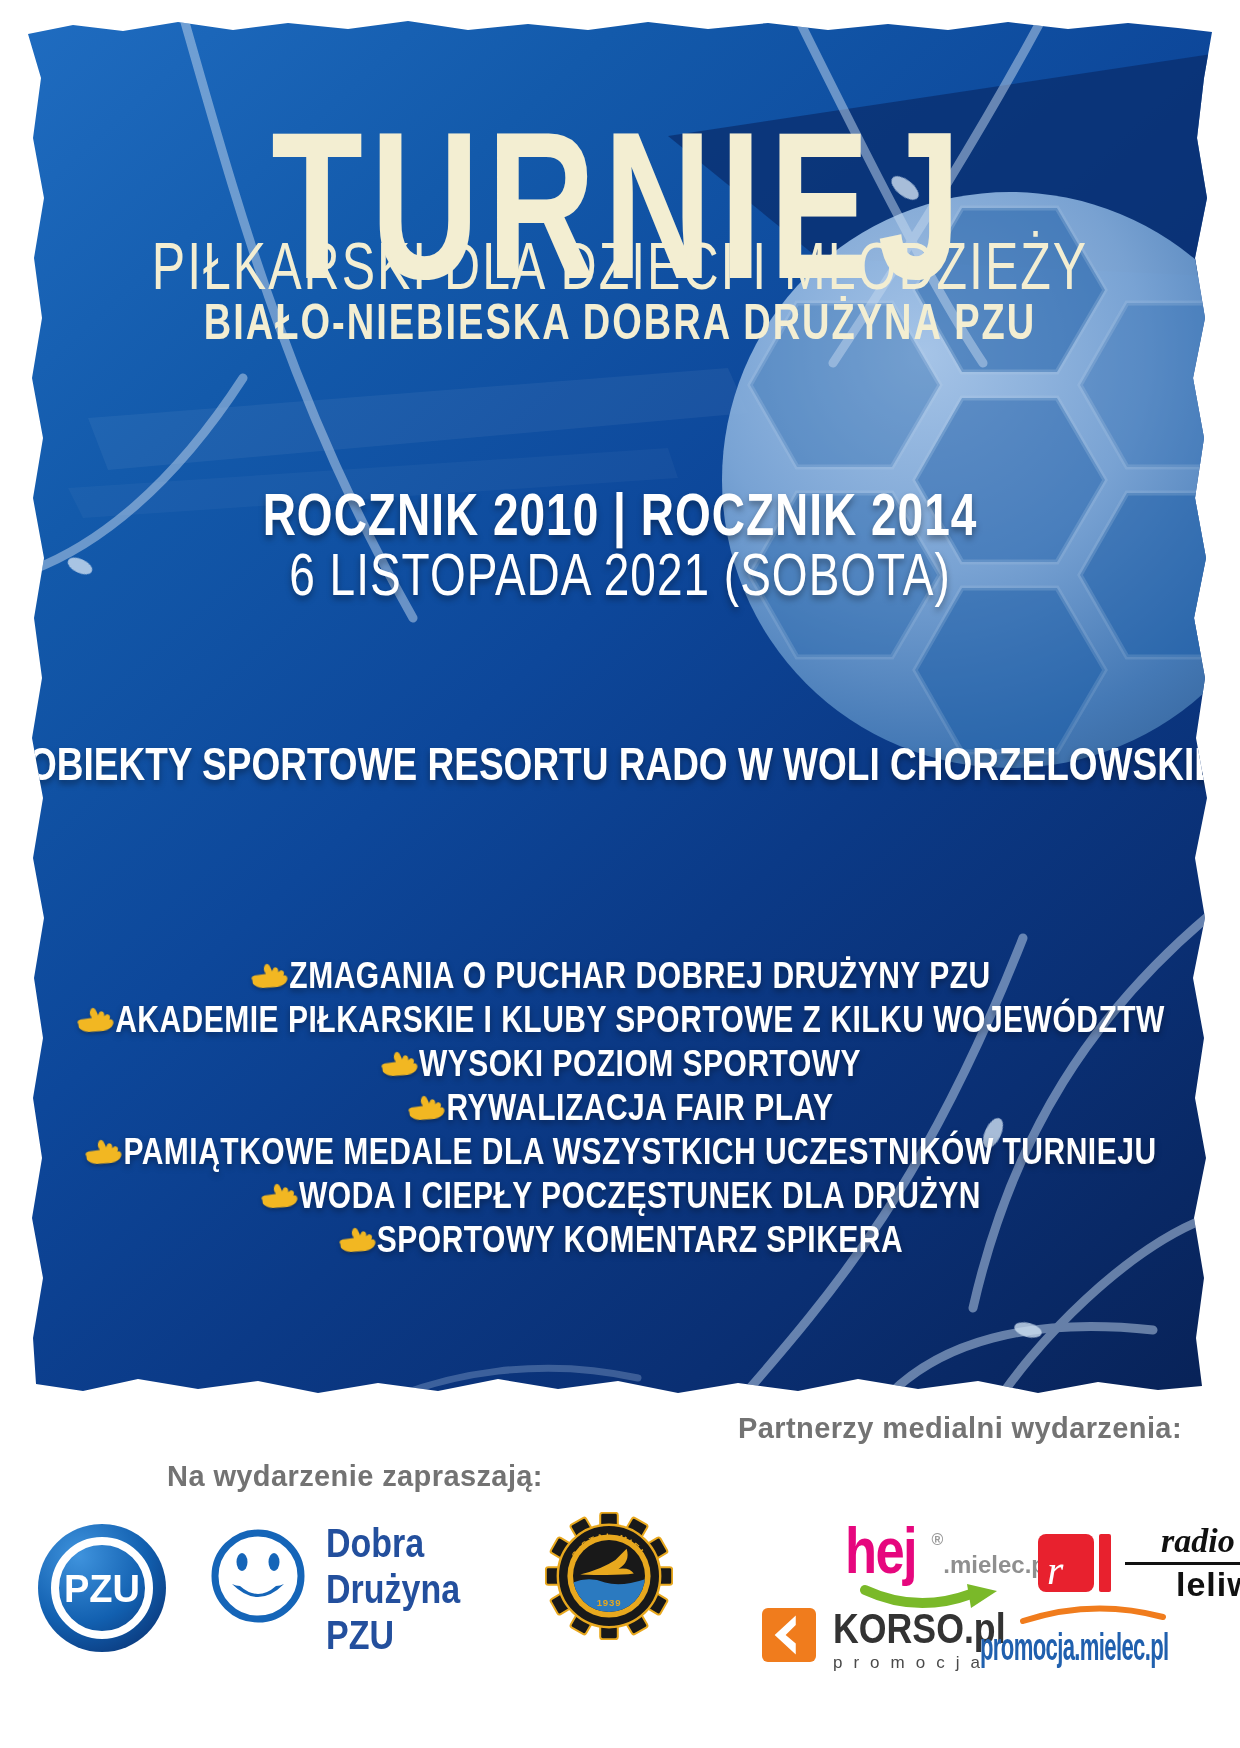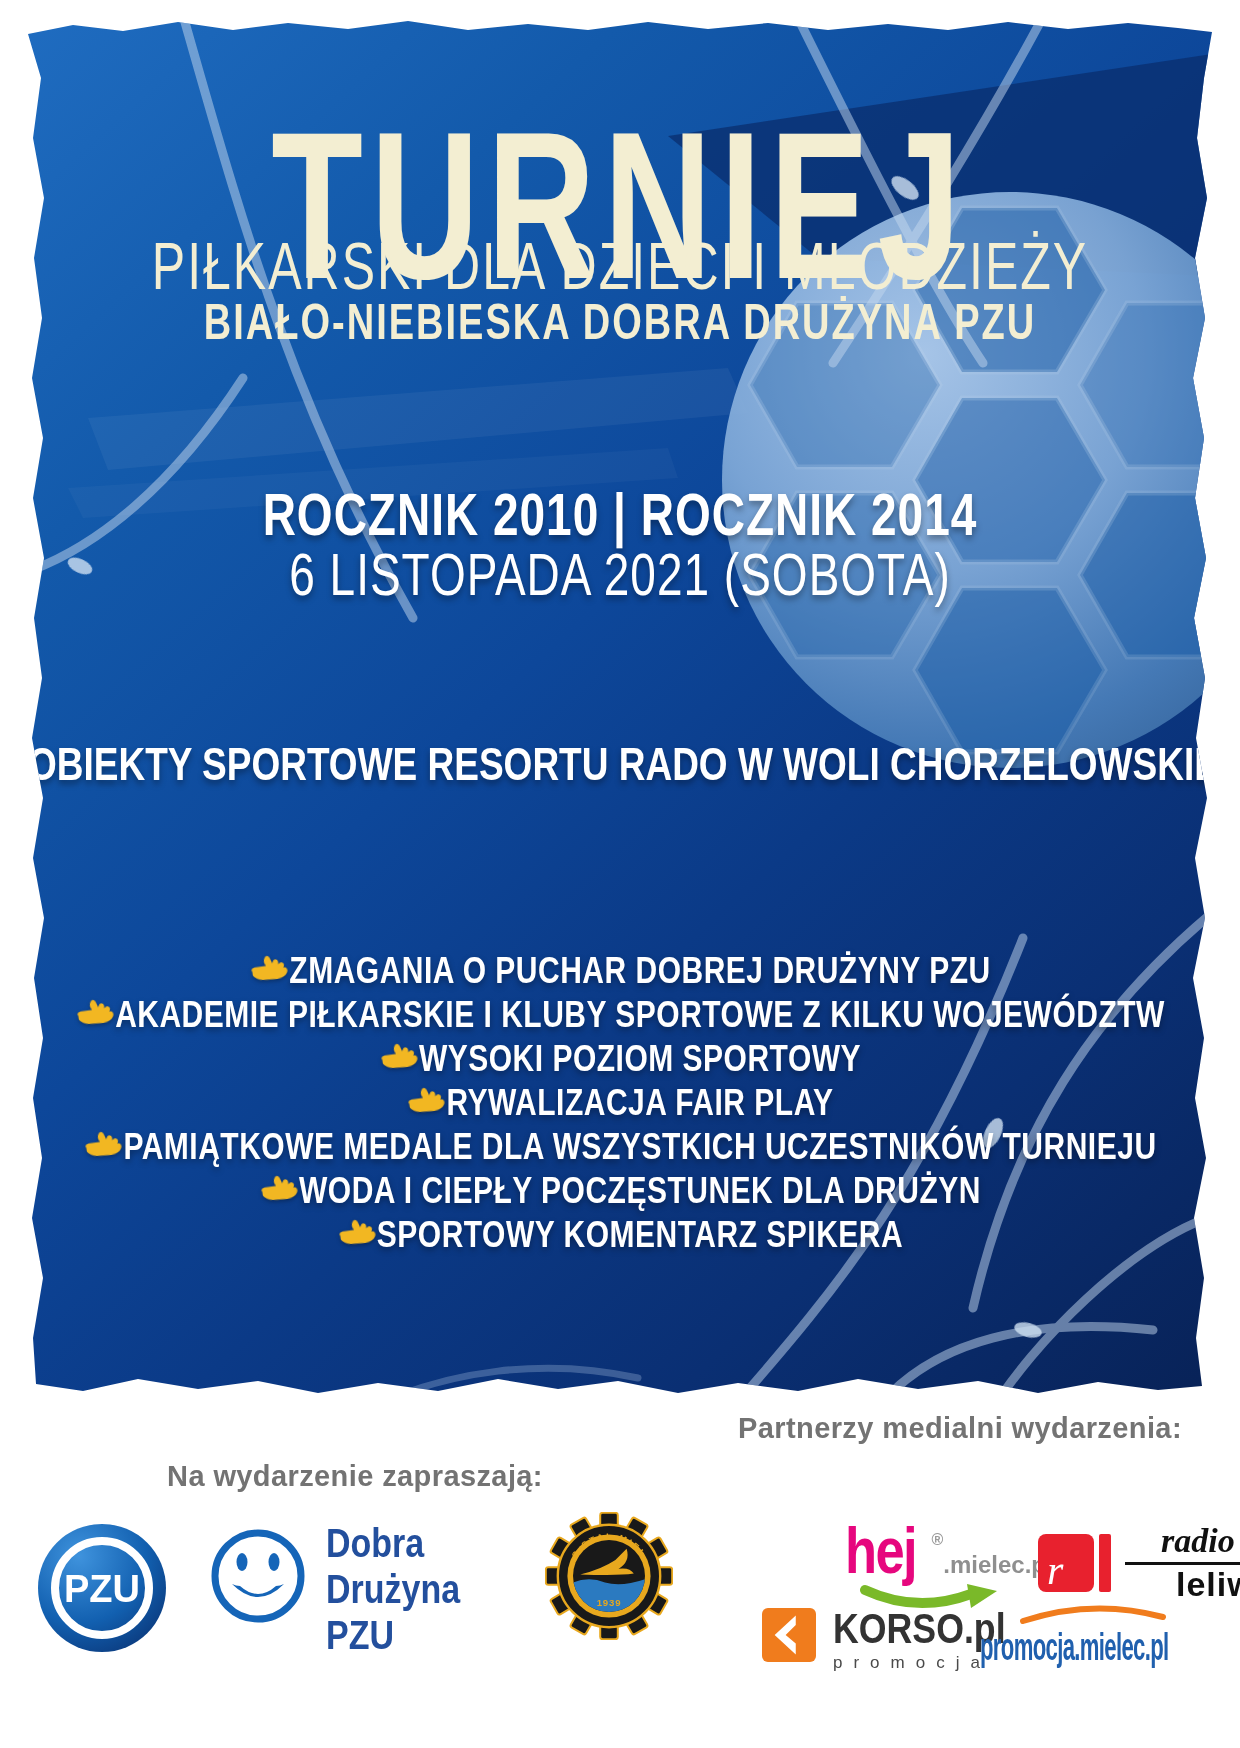--- a/index.html
+++ b/index.html
@@ -25,21 +25,21 @@
   .t-sub2 .cond{transform:scale(1,1.3);}
   .t-rocznik{top:473px;font-size:46px;font-weight:700;letter-spacing:1px;}
   .t-rocznik .cond{transform:scale(1,1.3);}
   .t-date{top:533px;font-size:46px;font-weight:400;letter-spacing:1px;}
   .t-date .cond{transform:scale(1,1.3);}
   .t-godz{top:576px;font-size:155px;font-weight:700;letter-spacing:12px;}
   .t-godz .cond{transform:scale(1,1.25);}
   .t-venue{top:728px;font-size:37px;font-weight:700;}
   .t-venue .cond{transform:scale(1,1.25);}
   .features{position:absolute;left:0;top:935px;width:100%;}
-  .feat{display:flex;align-items:flex-start;justify-content:center;gap:0;height:44px;}
+  .feat{display:flex;align-items:center;justify-content:center;gap:0;height:44px;}
   .feat-text{display:inline-block;transform:scale(1,1.25);transform-origin:center;
     color:#fff;font-size:30px;font-weight:700;letter-spacing:.5px;white-space:nowrap;
     text-shadow:0 3px 6px rgba(0,0,0,.35);}
   .feat-icon{flex:0 0 auto;transform:rotate(-8deg);filter:drop-shadow(0 2px 2px rgba(0,0,0,.3));}
   
   .foot-head{position:absolute;font-size:29px;font-weight:700;color:#737373;letter-spacing:.4px;text-align:center;}
   .fh-left{left:120px;top:1460px;width:470px;}
   .fh-right{left:710px;top:1412px;width:500px;}
   .logo{position:absolute;}
   .dobra-text{left:326px;top:1520px;color:#234f9d;font-size:40px;font-weight:700;line-height:46px;

